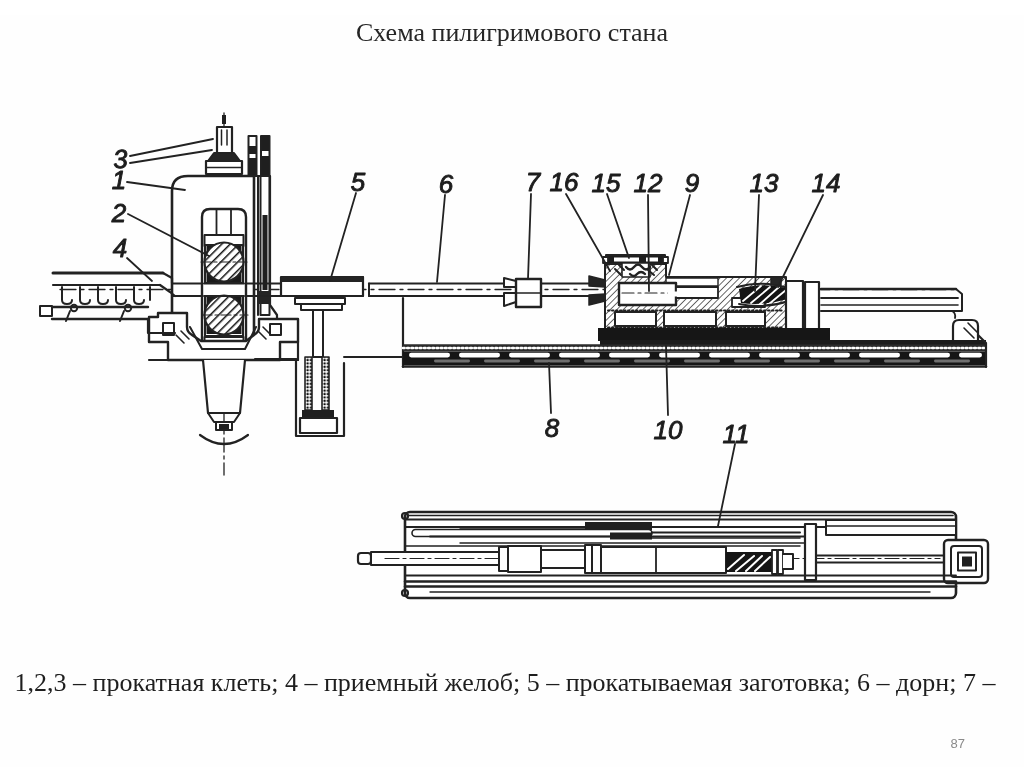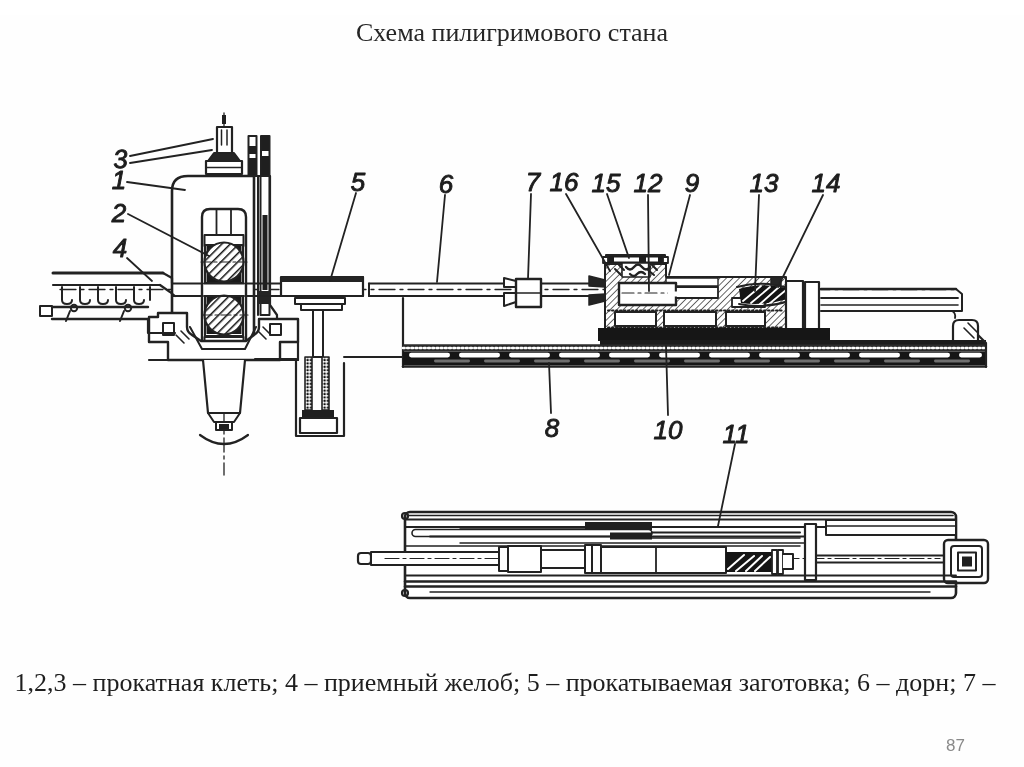--- a/index.html
+++ b/index.html
@@ -1,21 +1,21 @@
 <!DOCTYPE html>
 <html><head>
 <meta charset="utf-8">
 <style>
   html,body{margin:0;padding:0;background:#fff;}
   #page{position:relative;width:1024px;height:767px;background:#fefefe;overflow:hidden;
         font-family:"Liberation Serif",serif;margin-top:15px;}
   .title{position:absolute;left:0;top:3px;width:1024px;text-align:center;
          font-size:26px;color:#262626;}
   .cap{position:absolute;left:0;width:1024px;text-align:center;font-size:26px;color:#1e1e1e;}
-  .pg{position:absolute;right:59px;top:721px;font-size:17px;color:#8a8a8a;
+  .pg{position:absolute;right:59px;top:721px;font-size:13px;color:#8a8a8a;
       font-family:"Liberation Sans",sans-serif;}
 </style>
 </head>
 <body>
 <div id="page">
   <div class="title">Схема пилигримового стана</div>
   <svg width="1024" height="767" viewBox="0 0 1024 767" style="position:absolute;left:0;top:0" stroke-linecap="round" stroke-linejoin="round">
     <defs>
       <filter id="soft" x="-2%" y="-2%" width="104%" height="104%">
         <feGaussianBlur stdDeviation="0.3"></feGaussianBlur>

